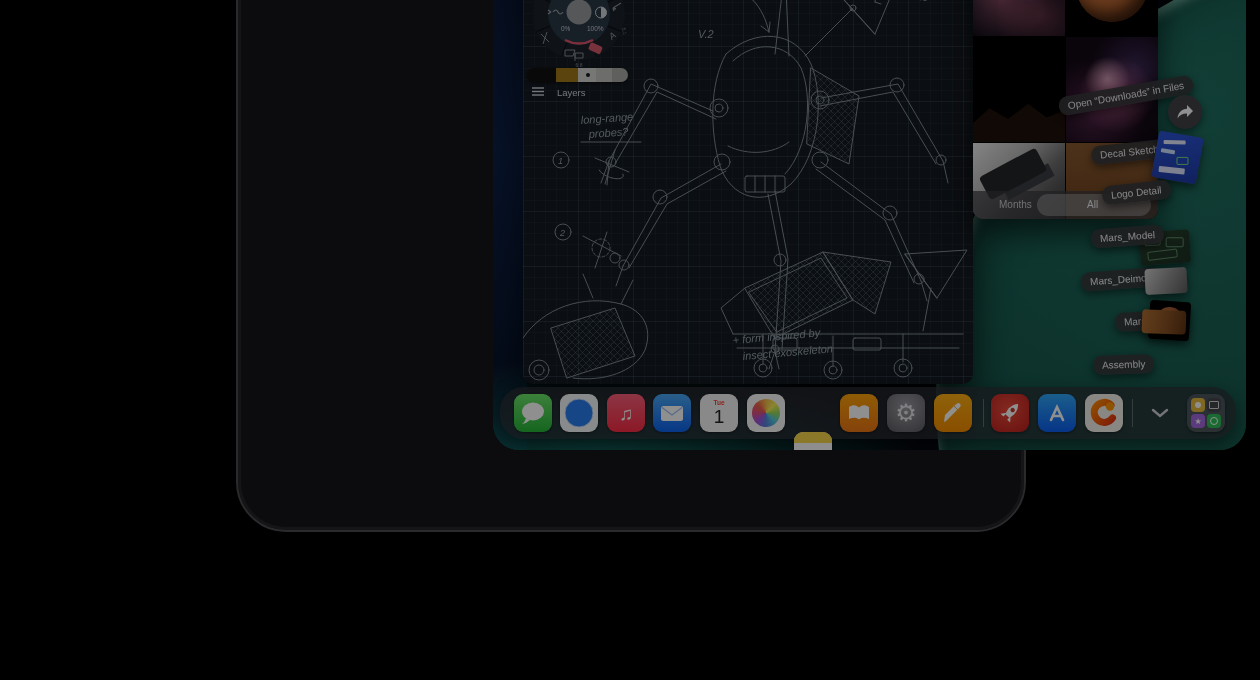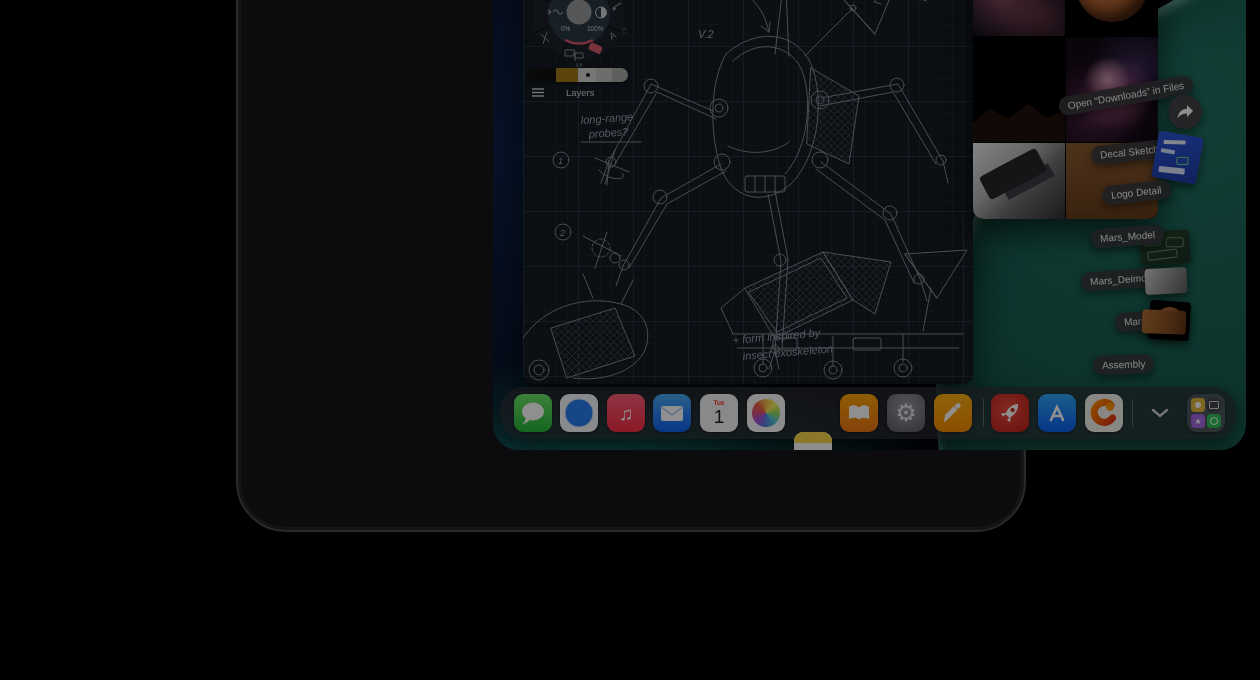--- a/index.html
+++ b/index.html
@@ -42,21 +42,21 @@
   .cbar{position:absolute;left:4px;top:132px;width:101px;height:14px;border-radius:7px;overflow:hidden;
     display:flex;box-shadow:0 1px 3px rgba(0,0,0,.5);}
   .cb-seg{height:100%;}
   .cb-1{width:29px;background:#101010;}
   .cb-2{width:22px;background:#a5791c;}
   .cb-3{width:18px;background:#d4d4d2;position:relative;}
   .cb-3::after{content:"";position:absolute;left:8px;top:5px;width:4px;height:4px;border-radius:50%;background:#17181a;}
   .cb-4{width:16px;background:#c3c3c1;}
   .cb-5{width:16px;background:#a9a9a7;}
   
-  .layers-row{position:absolute;left:9px;top:151px;display:flex;align-items:center;gap:22px;color:#d0d5da;font-size:9.5px;}
+  .layers-row{position:absolute;left:9px;top:151px;display:flex;align-items:flex-start;gap:13px;color:#d0d5da;font-size:9.5px;}
   .sketch{position:absolute;left:0;top:0;width:450px;height:448px;}
 
   
   .photos{position:absolute;left:480px;top:28px;width:185px;height:283px;
     background:#000;border-radius:0 0 10px 10px;overflow:hidden;box-shadow:0 14px 30px rgba(0,0,0,.6);}
   .ph-grid{position:absolute;inset:0;display:grid;grid-template-columns:92px 92px;grid-template-rows:100px 105px 78px;gap:1px;background:#000;}
   .ph{width:100%;height:100%;}
   .ph-nebula1{background:#0a0a14;
     background-image:radial-gradient(circle at 62% 38%, rgba(130,160,255,.55), transparent 34%),
       radial-gradient(circle at 30% 62%, rgba(225,120,150,.5), transparent 55%),
@@ -327,20 +327,25 @@
 
       <div class="photos">
         <div class="ph-grid">
           <div class="ph ph-nebula1"></div>
           <div class="ph ph-mars"></div>
           <div class="ph ph-desert"></div>
           <div class="ph ph-orion"></div>
           <div class="ph ph-sat"></div>
           <div class="ph ph-rover"></div>
         </div>
+        <div class="ph-bar">
+          <span class="ph-tab-months">Months</span>
+          <span class="ph-pill"></span>
+          <span class="ph-tab-all">All</span>
+        </div>
       </div>
 
       <div class="drag-layer">
         <div class="dlabel" style="left:565px;top:178px;transform:rotate(-10deg);">Open “Downloads” in Files</div>
         <div class="share-btn" style="left:675px;top:187px;">
           <svg width="18" height="16">
               <path d="M11,1 L17,7 L11,13 V9.5 C6.5,9.5 3.5,11 1.5,14.5 C2,8.5 6,5 11,4.8 Z" fill="#fff"></path>
             </svg>
         </div>
 

